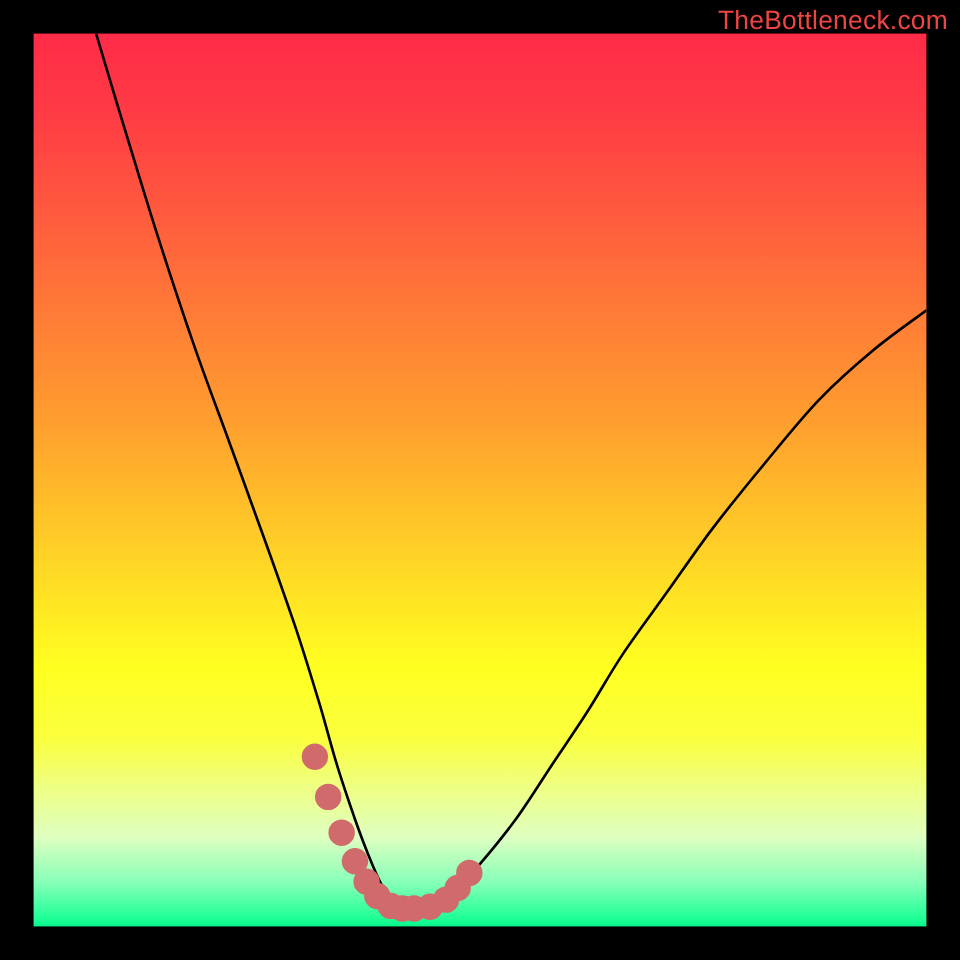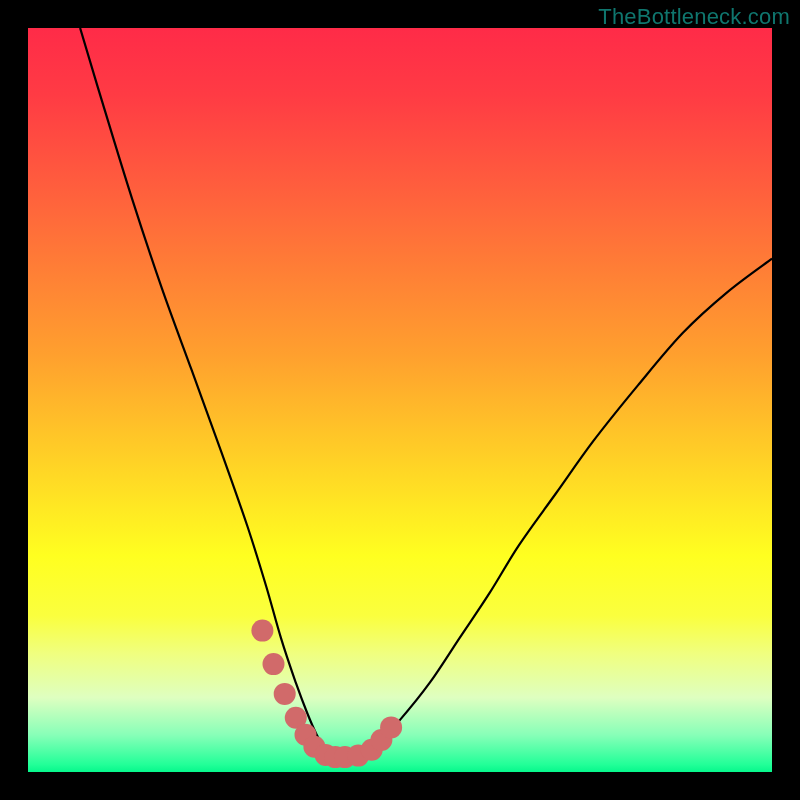--- a/index.html
+++ b/index.html
@@ -42,21 +42,21 @@
     position: absolute;
     left: 28px;
     top: 28px;
     width: 744px;
     height: 744px;
   }
   .watermark {
     position: absolute;
     top: 4px;
     right: 10px;
-    color: #0f766e;
+    color: #ef4444;
     font-size: 22px;
     letter-spacing: 0.2px;
   }
 </style>
 </head>
 <body>
 
 <div class="stage">
 
   <div class="plot-bg"></div>

